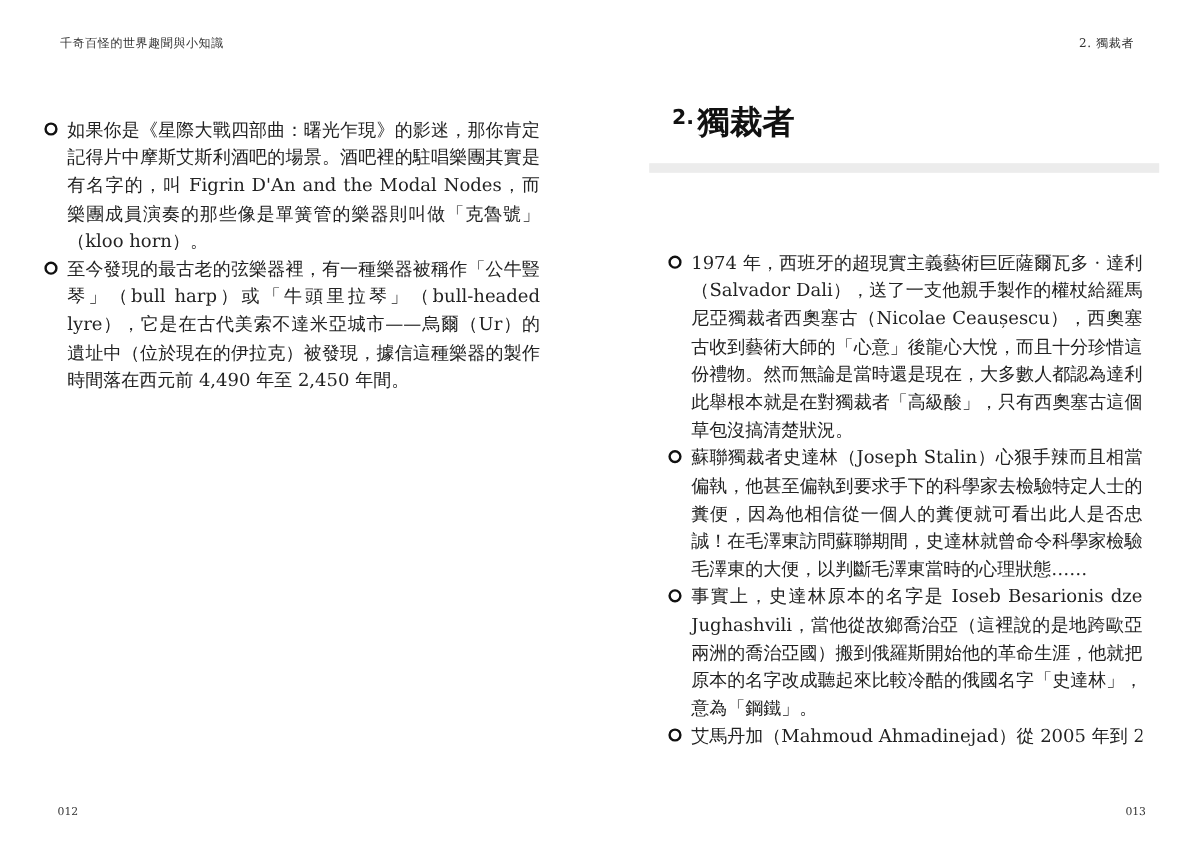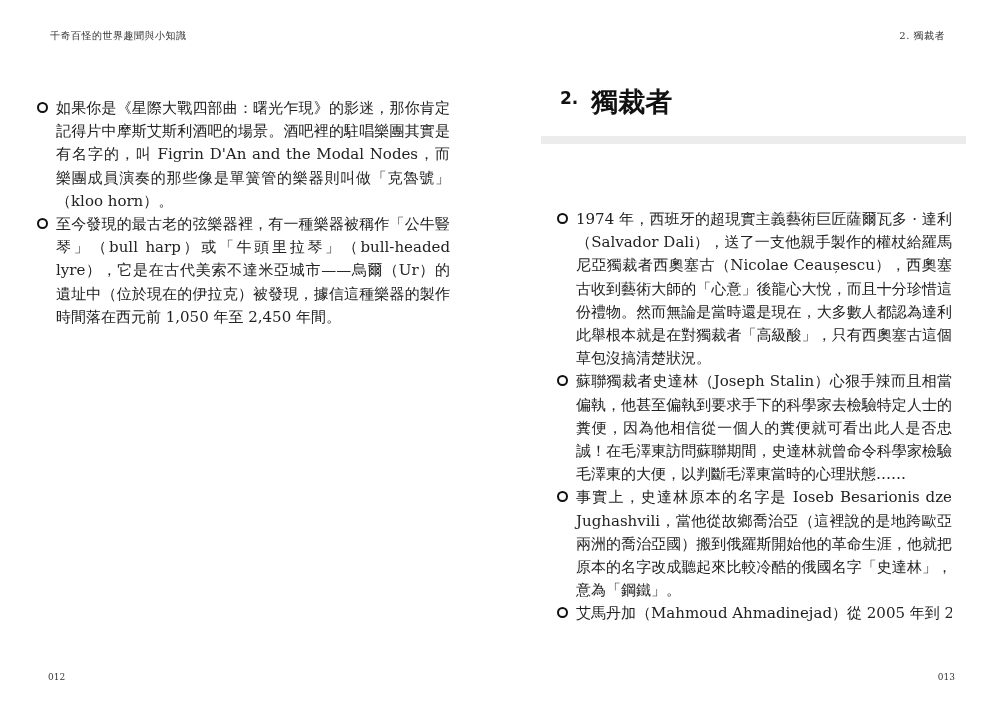--- a/index.html
+++ b/index.html
@@ -11,32 +11,32 @@
   .page-num { position:absolute; top:672px; font-size:9px; color:#333; }
   .pn-left { left:48px; }
   .pn-right { right:45px; }
   .col { position:absolute; }
   .col-left { left:36px; top:97px; width:414px; }
   .col-right { left:556px; top:208px; width:396px; }
   .item { position:relative; padding-left:20px; font-size:15px; line-height:23.2px; text-align:justify; margin:0; }
   .bullet { position:absolute; left:1px; top:5px; width:11px; height:11px; border:2px solid #111; border-radius:50%; box-sizing:border-box; }
   .chapter-title { position:absolute; left:560px; top:84px; font-family:"DejaVu Sans","Liberation Sans",sans-serif; color:#111; }
   .ct-num { font-size:17px; font-weight:bold; vertical-align:top; position:relative; top:4px; }
-  .ct-text { font-size:27px; font-weight:bold; margin-left:13px; }
+  .ct-text { font-size:27px; font-weight:bold; margin-left:3px; }
   .title-bar { position:absolute; left:541px; top:136px; width:425px; height:8px; background:#ececec; }
 </style>
 </head>
 <body>
 
 <div class="running-head rh-left">千奇百怪的世界趣聞與小知識</div>
 <div class="running-head rh-right">2. 獨裁者</div>
 
 <div class="col col-left">
   <p class="item"><span class="bullet"></span><span>如果你是《星際大戰四部曲：曙光乍現》的影迷，那你肯定記得片中摩斯艾斯利酒吧的場景。酒吧裡的駐唱樂團其實是有名字的，叫 Figrin D'An and the Modal Nodes，而樂團成員演奏的那些像是單簧管的樂器則叫做「克魯號」（kloo horn）。</span></p>
-  <p class="item"><span class="bullet"></span><span>至今發現的最古老的弦樂器裡，有一種樂器被稱作「公牛豎琴」（bull harp）或「牛頭里拉琴」（bull-headed lyre），它是在古代美索不達米亞城市——烏爾（Ur）的遺址中（位於現在的伊拉克）被發現，據信這種樂器的製作時間落在西元前 1,050 年至 2,450 年間。</span></p>
+  <p class="item"><span class="bullet"></span><span>至今發現的最古老的弦樂器裡，有一種樂器被稱作「公牛豎琴」（bull harp）或「牛頭里拉琴」（bull-headed lyre），它是在古代美索不達米亞城市——烏爾（Ur）的遺址中（位於現在的伊拉克）被發現，據信這種樂器的製作時間落在西元前 4,490 年至 2,450 年間。</span></p>
 </div>
 
 <div class="chapter-title">
   <span class="ct-num">2.</span><span class="ct-text">獨裁者</span>
 </div>
 <div class="title-bar"></div>
 
 <div class="col col-right">
   <p class="item"><span class="bullet"></span><span>1974 年，西班牙的超現實主義藝術巨匠薩爾瓦多 · 達利（Salvador Dali），送了一支他親手製作的權杖給羅馬尼亞獨裁者西奧塞古（Nicolae Ceaușescu），西奧塞古收到藝術大師的「心意」後龍心大悅，而且十分珍惜這份禮物。然而無論是當時還是現在，大多數人都認為達利此舉根本就是在對獨裁者「高級酸」，只有西奧塞古這個草包沒搞清楚狀況。</span></p>
   <p class="item"><span class="bullet"></span><span>蘇聯獨裁者史達林（Joseph Stalin）心狠手辣而且相當偏執，他甚至偏執到要求手下的科學家去檢驗特定人士的糞便，因為他相信從一個人的糞便就可看出此人是否忠誠！在毛澤東訪問蘇聯期間，史達林就曾命令科學家檢驗毛澤東的大便，以判斷毛澤東當時的心理狀態……</span></p>

